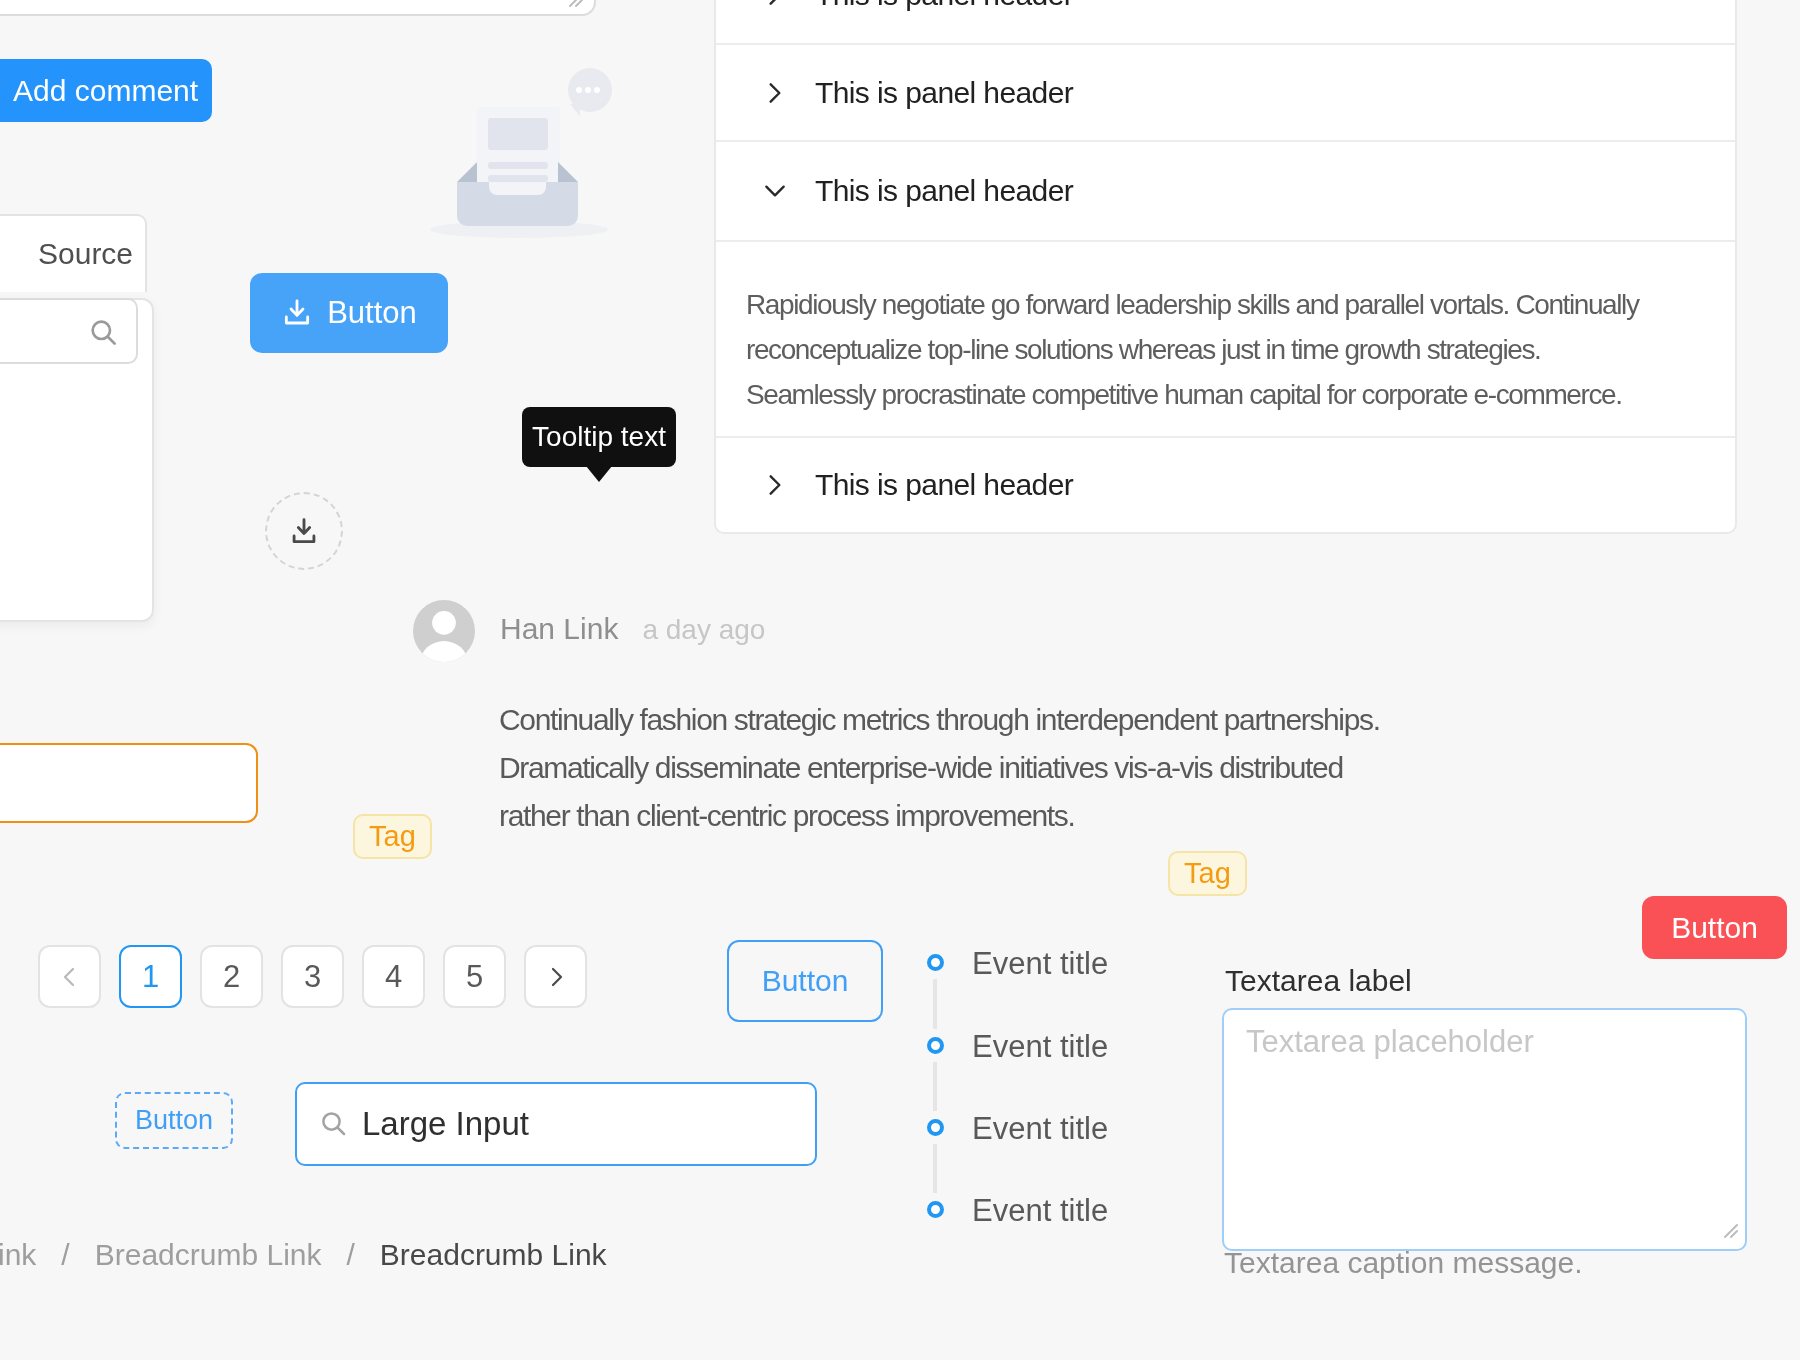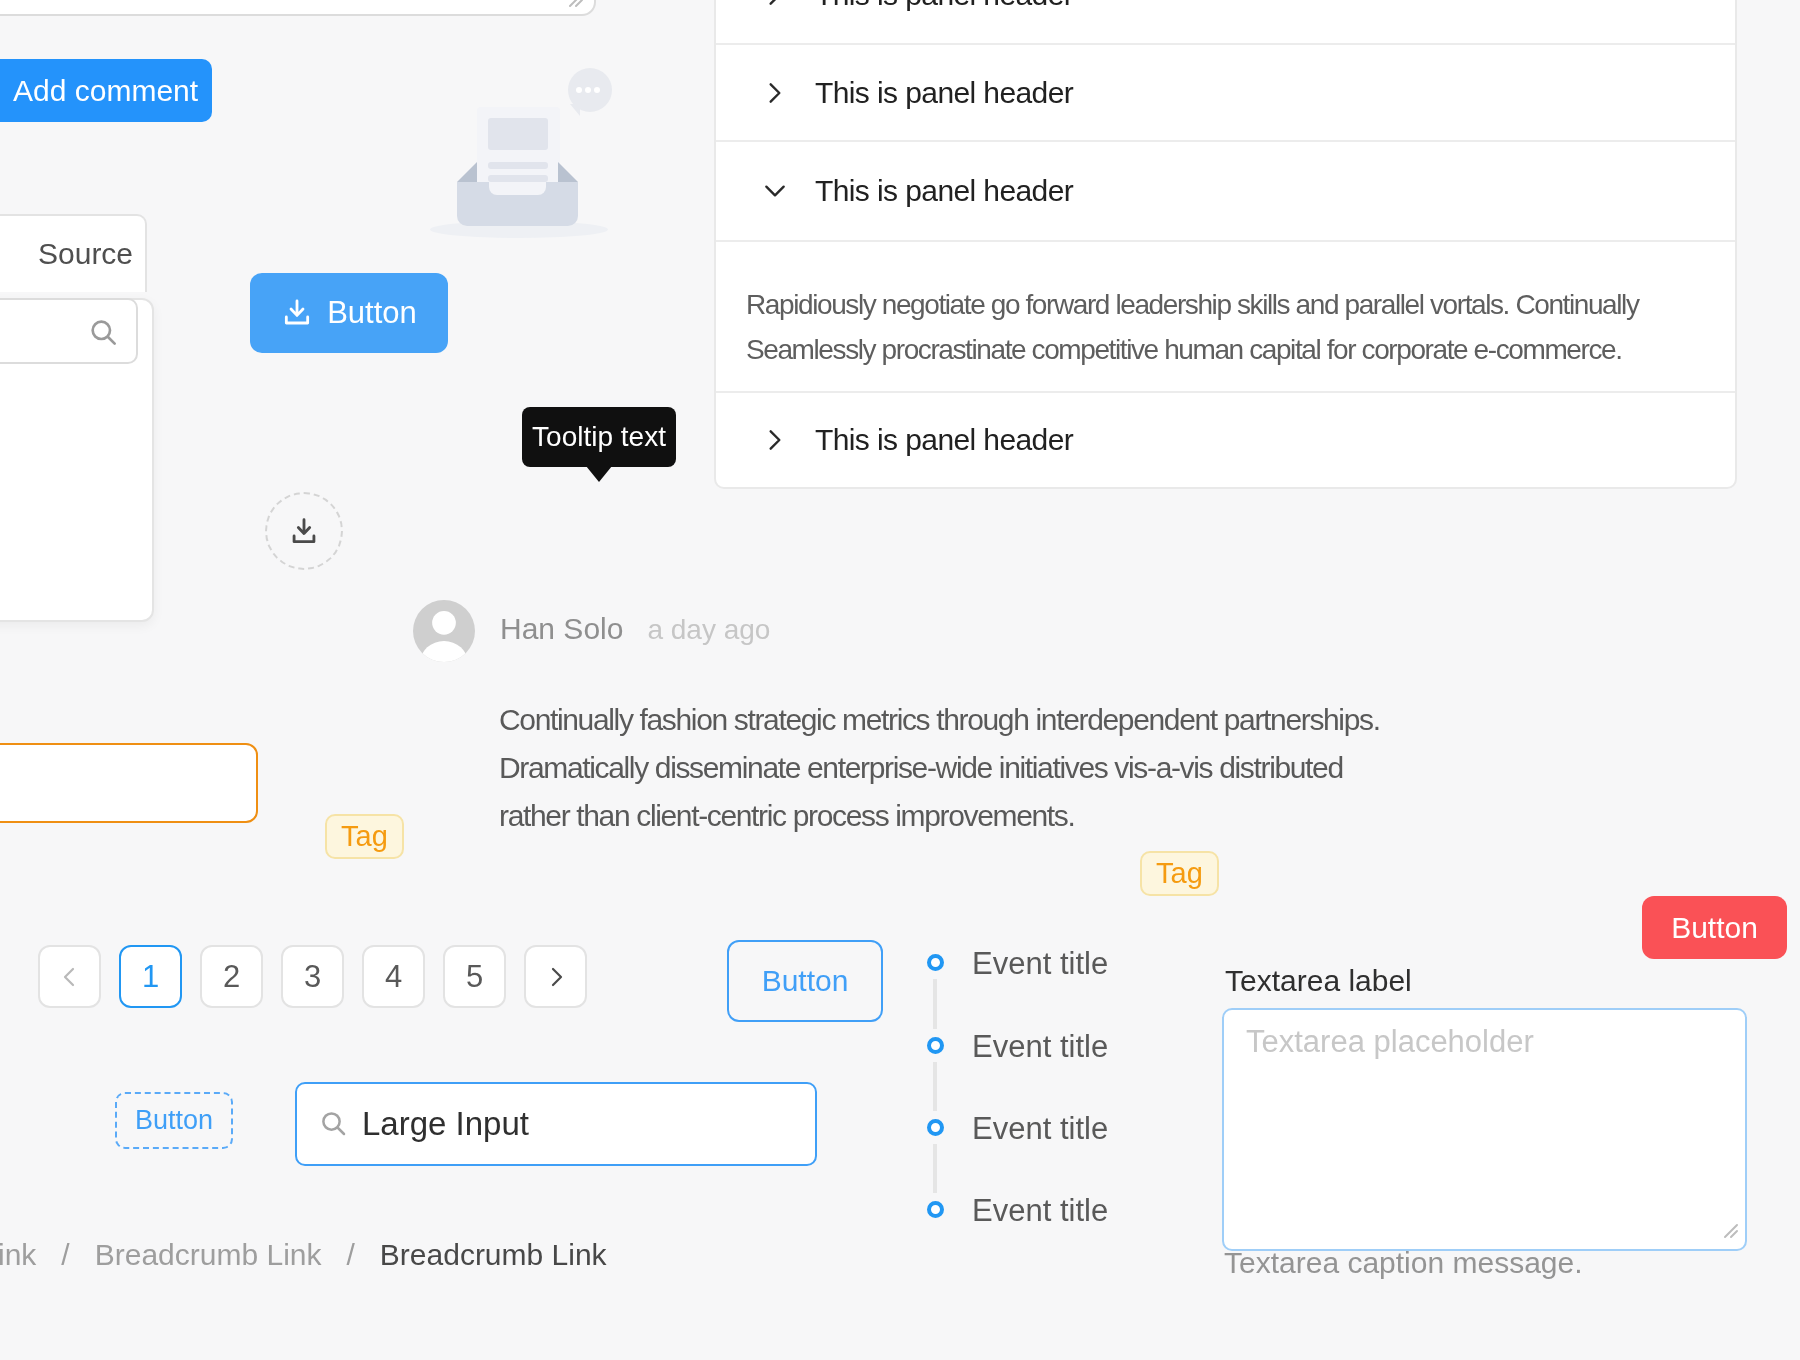--- a/index.html
+++ b/index.html
@@ -64,21 +64,21 @@
   .comment-head{left:500px;top:612px;display:flex;align-items:baseline;gap:24px;}
   .comment-author{font-size:30px;color:#8f8f8f;}
   .comment-time{font-size:28px;color:#c6c6c6;}
   .comment-body{left:499px;top:696px;}
   .comment-body div{font-size:30px;line-height:48px;color:#595959;white-space:nowrap;letter-spacing:-0.045em;}
 
   
   .orange-input{left:-30px;top:743px;width:288px;height:80px;background:#fff;border:2px solid #ef8f13;border-radius:12px;box-sizing:border-box;}
   .orange-input input{position:absolute;left:16px;top:10px;width:250px;height:56px;border:none;outline:none;font-size:28px;background:transparent;}
 
-  .tag{background:#fdf6de;border:2px solid #f6e3a6;border-radius:10px;color:#f59b10;font-size:29px;padding:4px 14px;display:inline-block;}
+  .tag{background:#fdf6de;border:2px solid #f6e3a6;border-radius:10px;color:#f59b10;font-size:29px;padding:4px 14px;display:inline-block;margin-left:28px;}
   .tag1{left:325px;top:814px;} .tag2{left:1140px;top:851px;}
 
   
   .pagination{left:38px;top:945px;display:flex;gap:18px;}
   .page-item{width:63px;height:63px;background:#fff;border:2px solid #e3e3e3;border-radius:12px;box-sizing:border-box;display:flex;align-items:center;justify-content:center;font-size:31px;color:#595959;}
   .page-item.active{border-color:#2197f3;color:#2197f3;}
   .page-prev{color:#b9b9b9;} .page-next{color:#4a4a4a;}
 
   .outline-btn{left:682px;top:940px;width:156px;height:82px;border:2px solid #409ff7;border-radius:12px;color:#409ff7;background:transparent;box-sizing:border-box;}
   .outline-btn span{font-size:30px;}
@@ -185,38 +185,39 @@
       <span>This is panel header</span>
     </div>
     <div class="acc-header acc-h3">
       <svg width="26" height="26" viewBox="0 0 24 24">
           <polyline points="4,8 12,16 20,8" fill="none" stroke="#2a2a2a" stroke-width="2.2" stroke-linecap="round" stroke-linejoin="round"></polyline>
         </svg>
       <span>This is panel header</span>
     </div>
     <div class="acc-content">
       <div>Rapidiously negotiate go forward leadership skills and parallel vortals. Continually</div>
+      <div>reconceptualize top-line solutions whereas just in time growth strategies.</div>
       <div>Seamlessly procrastinate competitive human capital for corporate e-commerce.</div>
     </div>
     <div class="acc-header acc-h4">
       <svg width="26" height="26" viewBox="0 0 24 24">
           <polyline points="8,4 16,12 8,20" fill="none" stroke="#2a2a2a" stroke-width="2.2" stroke-linecap="round" stroke-linejoin="round"></polyline>
         </svg>
       <span>This is panel header</span>
     </div>
   </div>
 
   <div class="abs avatar">
     <svg width="62" height="62" viewBox="0 0 34 34">
         <circle cx="17" cy="12.5" r="6.5" fill="#fff"></circle>
         <path d="M4 34 a13 11.5 0 0 1 26 0 z" fill="#fff"></path>
       </svg>
   </div>
   <div class="abs comment-head">
-    <span class="comment-author">Han Solo</span>
+    <span class="comment-author">Han Link</span>
     <span class="comment-time">a day ago</span>
   </div>
   <div class="abs comment-body">
     <div>Continually fashion strategic metrics through interdependent partnerships.</div>
     <div>Dramatically disseminate enterprise-wide initiatives vis-a-vis distributed</div>
     <div>rather than client-centric process improvements.</div>
   </div>
 
   <div class="abs orange-input">
     <input value="" style="">

